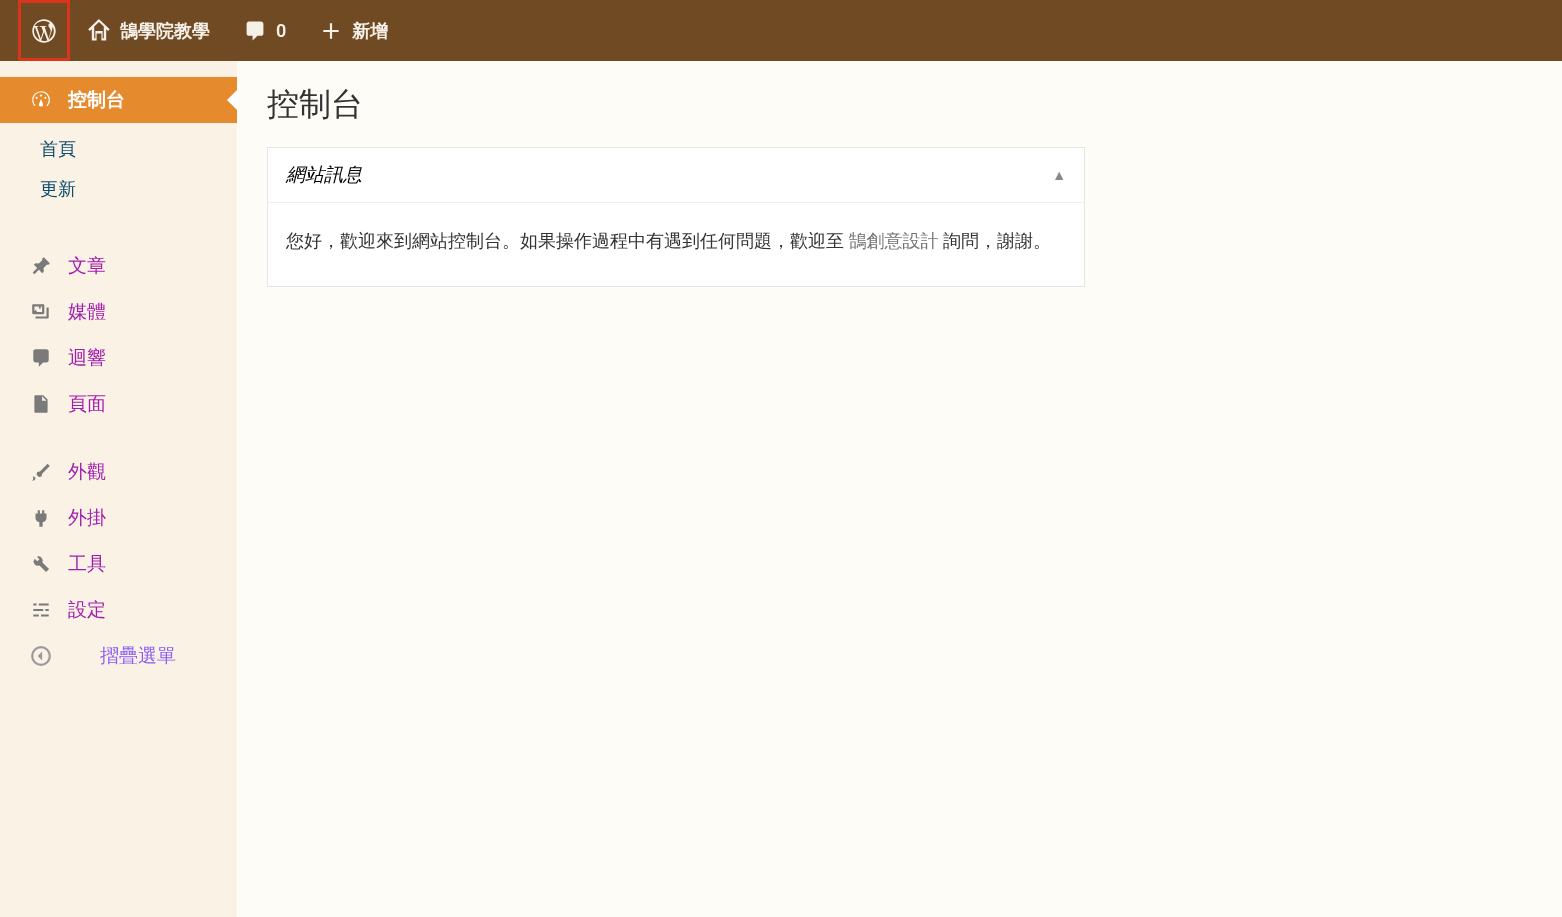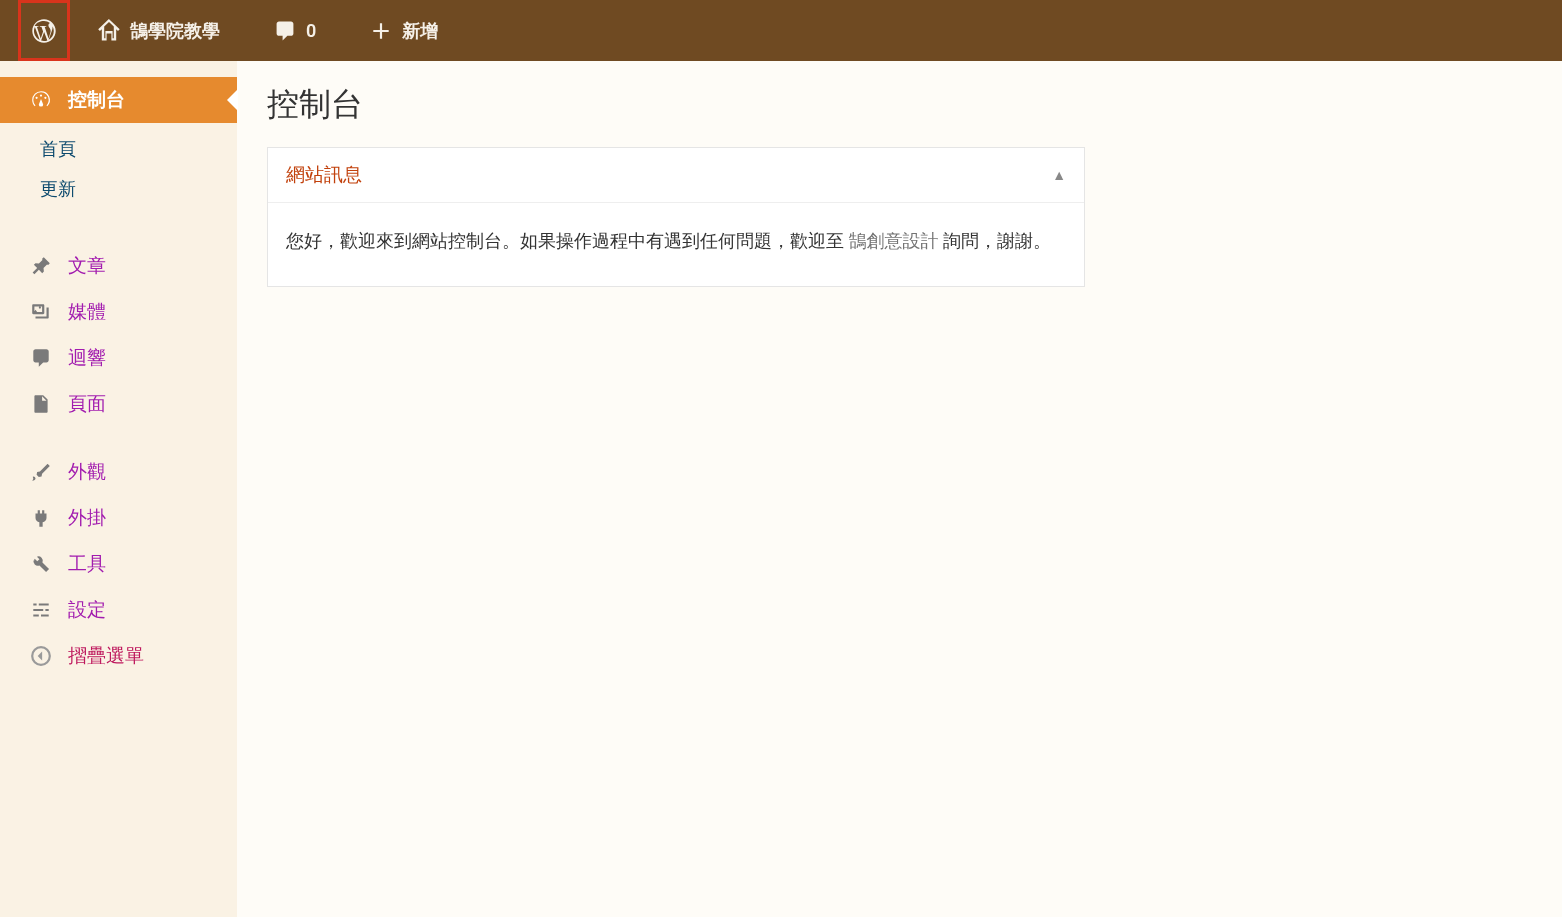--- a/index.html
+++ b/index.html
@@ -1,47 +1,47 @@
 <!DOCTYPE html>
 <html><head>
 <meta charset="utf-8">
 <style>
 * { margin: 0; padding: 0; box-sizing: border-box; }
 body { font-family: -apple-system, BlinkMacSystemFont, "Segoe UI", Roboto, sans-serif; background: #faf2e4; width: 1562px; height: 917px; overflow: hidden; }
 
 
 .admin-bar { height: 61px; background: #6f4a22; display: flex; align-items: center; padding: 0; color: #f5f0e8; font-size: 18px; }
-.admin-bar-item { display: flex; align-items: center; height: 100%; padding: 0 26px; cursor: pointer; }
+.admin-bar-item { display: flex; align-items: center; height: 100%; padding: 0 16px; cursor: pointer; }
 .admin-bar-item.wp-logo { border: 3px solid #d9341c; padding: 0 10px; margin-left: 18px; }
 .admin-bar-item .icon { width: 26px; height: 26px; display: inline-flex; align-items: center; justify-content: center; }
 .admin-bar-item .label { margin-left: 8px; font-weight: 600; }
 .admin-bar-item.comments .count { margin-left: 8px; font-weight: 600; }
 
 
 .wrap { display: flex; height: calc(100% - 61px); }
 
 
 .sidebar { width: 237px; background: #faf2e4; padding-top: 16px; }
 .menu-item { display: flex; align-items: center; height: 46px; padding: 0 16px 0 28px; color: #a21caf; font-size: 19px; cursor: pointer; position: relative; }
 .menu-item .icon { width: 26px; height: 26px; display: inline-flex; align-items: center; justify-content: center; margin-right: 14px; color: #7a7a7a; }
 .menu-item.active { background: #e68a2e; color: #fff; font-weight: 600; }
 .menu-item.active .icon { color: #fff; }
 .menu-item.active::after { content: ""; position: absolute; right: -1px; top: 50%; transform: translateY(-50%); border: 11px solid transparent; border-right-color: #fff; }
 .submenu { padding: 6px 0 12px 0; }
 .submenu-item { display: flex; align-items: center; height: 40px; padding-left: 40px; color: #0c4a6e; font-size: 18px; cursor: pointer; }
 .menu-sep { height: 22px; }
-.menu-item.collapse { color: #be185d; }
+.menu-item.collapse { color: #8b5cf6; gap: 32px; }
 .menu-item.collapse .icon { color: #9a9a9a; }
 
 
 .content { flex: 1; background: #fefcf7; padding: 22px 30px; }
 .page-title { font-size: 32px; font-weight: 400; color: #333; margin-bottom: 20px; }
 .panel { background: #fff; border: 1px solid #e5e5e5; max-width: 818px; }
 .panel-header { display: flex; justify-content: space-between; align-items: center; padding: 14px 18px; border-bottom: 1px solid #eee; }
-.panel-header h2 { font-size: 19px; font-weight: 400; color: #c2410c; }
+.panel-header h2 { font-size: 19px; font-weight: 400; color: #000000; font-style: italic; }
 .panel-toggle { color: #888; cursor: pointer; font-size: 14px; }
 .panel-body { padding: 24px 18px 30px 18px; font-size: 18px; color: #333; line-height: 1.6; }
 .panel-body a { color: #737373; text-decoration: none; }
 
 svg { fill: currentColor; }
 </style>
 </head>
 <body>
 
 <div class="admin-bar">

